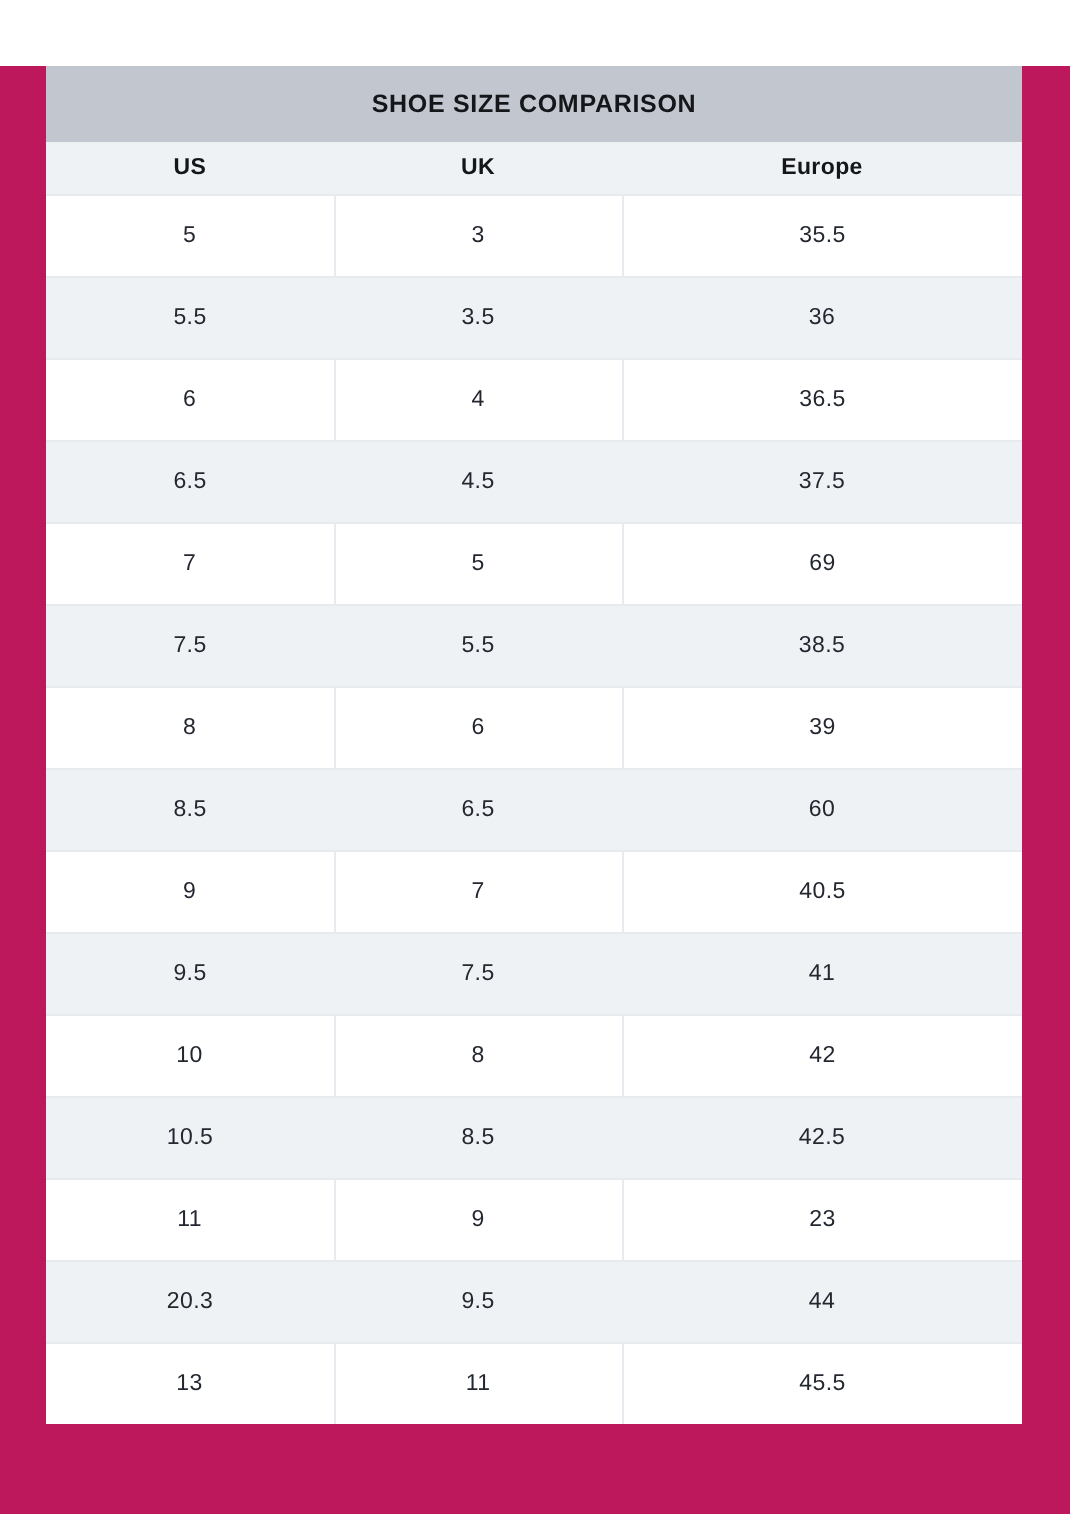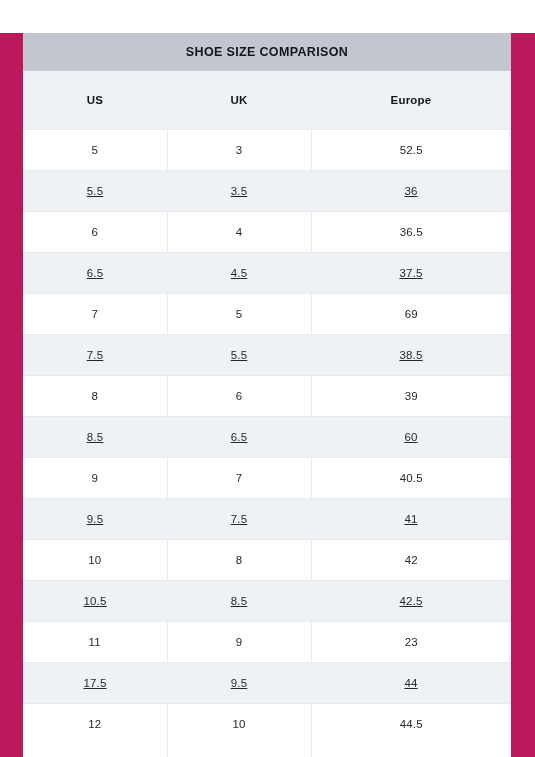--- a/index.html
+++ b/index.html
@@ -52,21 +52,21 @@
   .table-grid col.col-eu { width: 200px; }
 
   .table-grid thead th {
     height: 26px;
     background: #eff2f5;
     font-size: 11.5px;
     font-weight: 700;
     color: #14161a;
     text-align: center;
     vertical-align: middle;
-    padding: 16px;
+    padding: 0;
     letter-spacing: 0.2px;
     border: 0;
   }
   .table-grid tbody td {
     height: 40px;
     font-size: 11.5px;
     font-weight: 400;
     color: #232830;
     text-align: center;
     vertical-align: middle;
@@ -81,21 +81,20 @@
   .table-grid tbody tr.row-light td.cell-us,
   .table-grid tbody tr.row-light td.cell-uk {
     border-right: 1px solid #e7ebef;
   }
   
   .table-grid tbody tr.row-tint td {
     background: #eff2f5;
   }
   .table-grid tbody tr.row-light + tr.row-tint td {
     border-top: 1px solid #e7ebef;
-    text-decoration: underline;
   }
   .table-grid tbody tr.row-tint + tr.row-light td {
     border-top: 1px solid #e7ebef;
   }
   .table-grid tbody tr:first-child td {
     border-top: 1px solid #e7ebef;
   }
 </style>
 </head>
 <body>
@@ -117,21 +116,21 @@
         <tr>
           <th>US</th>
           <th>UK</th>
           <th>Europe</th>
         </tr>
       </thead>
       <tbody id="table-body">
           <tr class="row-light">
             <td class="cell-us">5</td>
             <td class="cell-uk">3</td>
-            <td class="cell-eu">52.5</td>
+            <td class="cell-eu">35.5</td>
           </tr>
           <tr class="row-tint">
             <td class="cell-us">5.5</td>
             <td class="cell-uk">3.5</td>
             <td class="cell-eu">36</td>
           </tr>
           <tr class="row-light">
             <td class="cell-us">6</td>
             <td class="cell-uk">4</td>
             <td class="cell-eu">36.5</td>
@@ -180,28 +179,23 @@
             <td class="cell-us">10.5</td>
             <td class="cell-uk">8.5</td>
             <td class="cell-eu">42.5</td>
           </tr>
           <tr class="row-light">
             <td class="cell-us">11</td>
             <td class="cell-uk">9</td>
             <td class="cell-eu">23</td>
           </tr>
           <tr class="row-tint">
-            <td class="cell-us">17.5</td>
+            <td class="cell-us">20.3</td>
             <td class="cell-uk">9.5</td>
             <td class="cell-eu">44</td>
-          </tr>
-          <tr class="row-light">
-            <td class="cell-us">12</td>
-            <td class="cell-uk">10</td>
-            <td class="cell-eu">44.5</td>
           </tr>
           <tr class="row-light">
             <td class="cell-us">13</td>
             <td class="cell-uk">11</td>
             <td class="cell-eu">45.5</td>
           </tr>
         </tbody>
     </table>
 
   </div>

